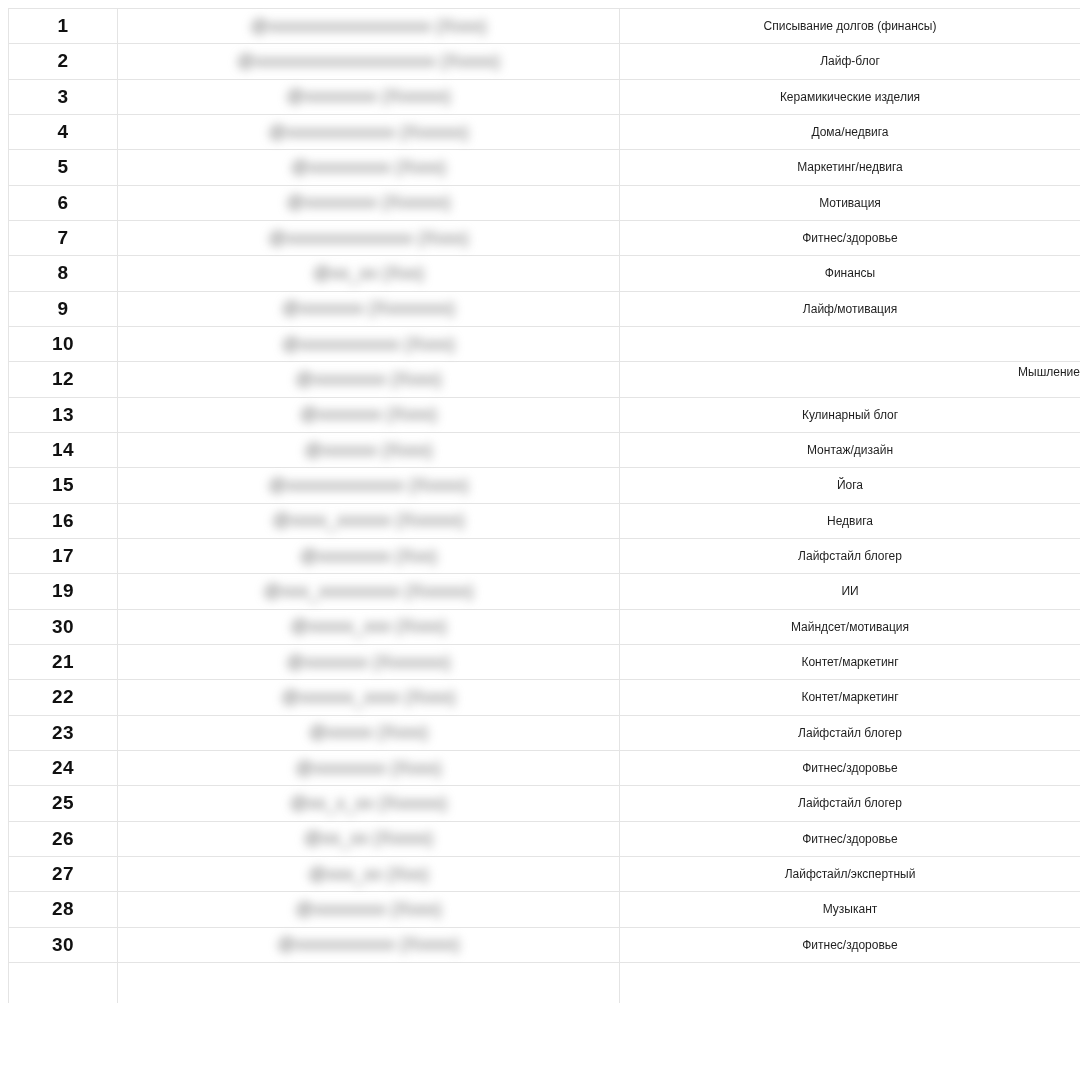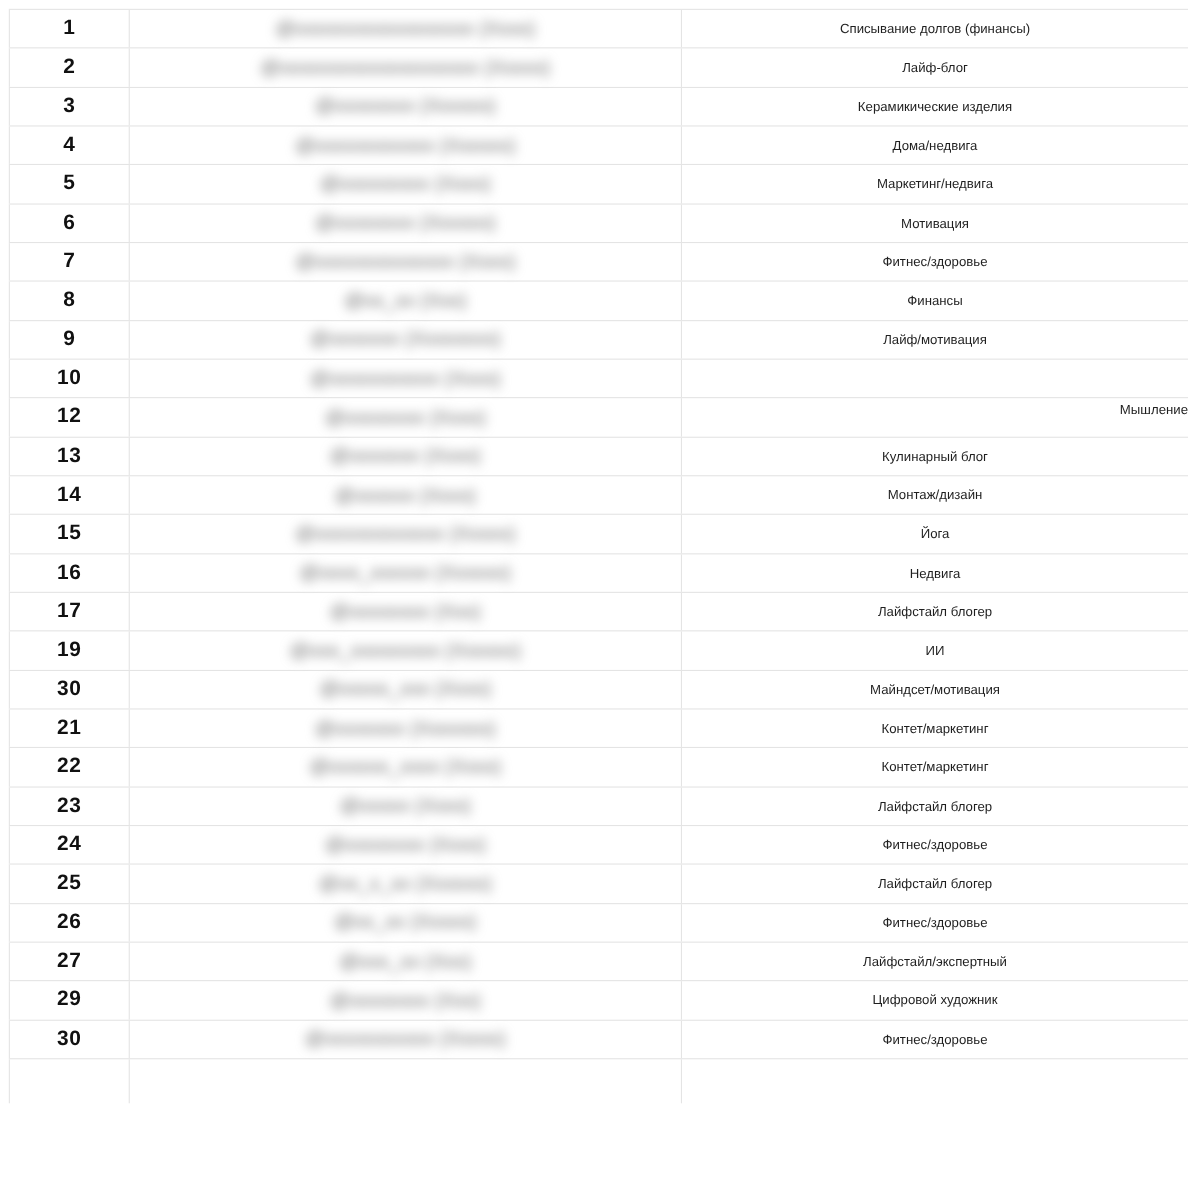--- a/index.html
+++ b/index.html
@@ -358,32 +358,32 @@
       <span>27</span>
     </div>
     <div class="cell cell-handle">
       <span class="blurred">@xxx_xx (Xxx)</span>
     </div>
     <div class="cell cell-category">
       <span>Лайфстайл/экспертный</span>
     </div>
   </div>
 
-
-  <div class="row">
-    <div class="cell cell-num">
-      <span>29</span>
-    </div>
-    <div class="cell cell-handle">
-      <span class="blurred">@xxxxxxxx (Xxx)</span>
-    </div>
-    <div class="cell cell-category">
-      <span>Цифровой художник</span>
-    </div>
-  </div>
+  <div class="row">
+    <div class="cell cell-num">
+      <span>28</span>
+    </div>
+    <div class="cell cell-handle">
+      <span class="blurred">@xxxxxxxx (Xxxx)</span>
+    </div>
+    <div class="cell cell-category">
+      <span>Музыкант</span>
+    </div>
+  </div>
+
 
   <div class="row">
     <div class="cell cell-num">
       <span>30</span>
     </div>
     <div class="cell cell-handle">
       <span class="blurred">@xxxxxxxxxxx (Xxxxx)</span>
     </div>
     <div class="cell cell-category">
       <span>Фитнес/здоровье</span>

